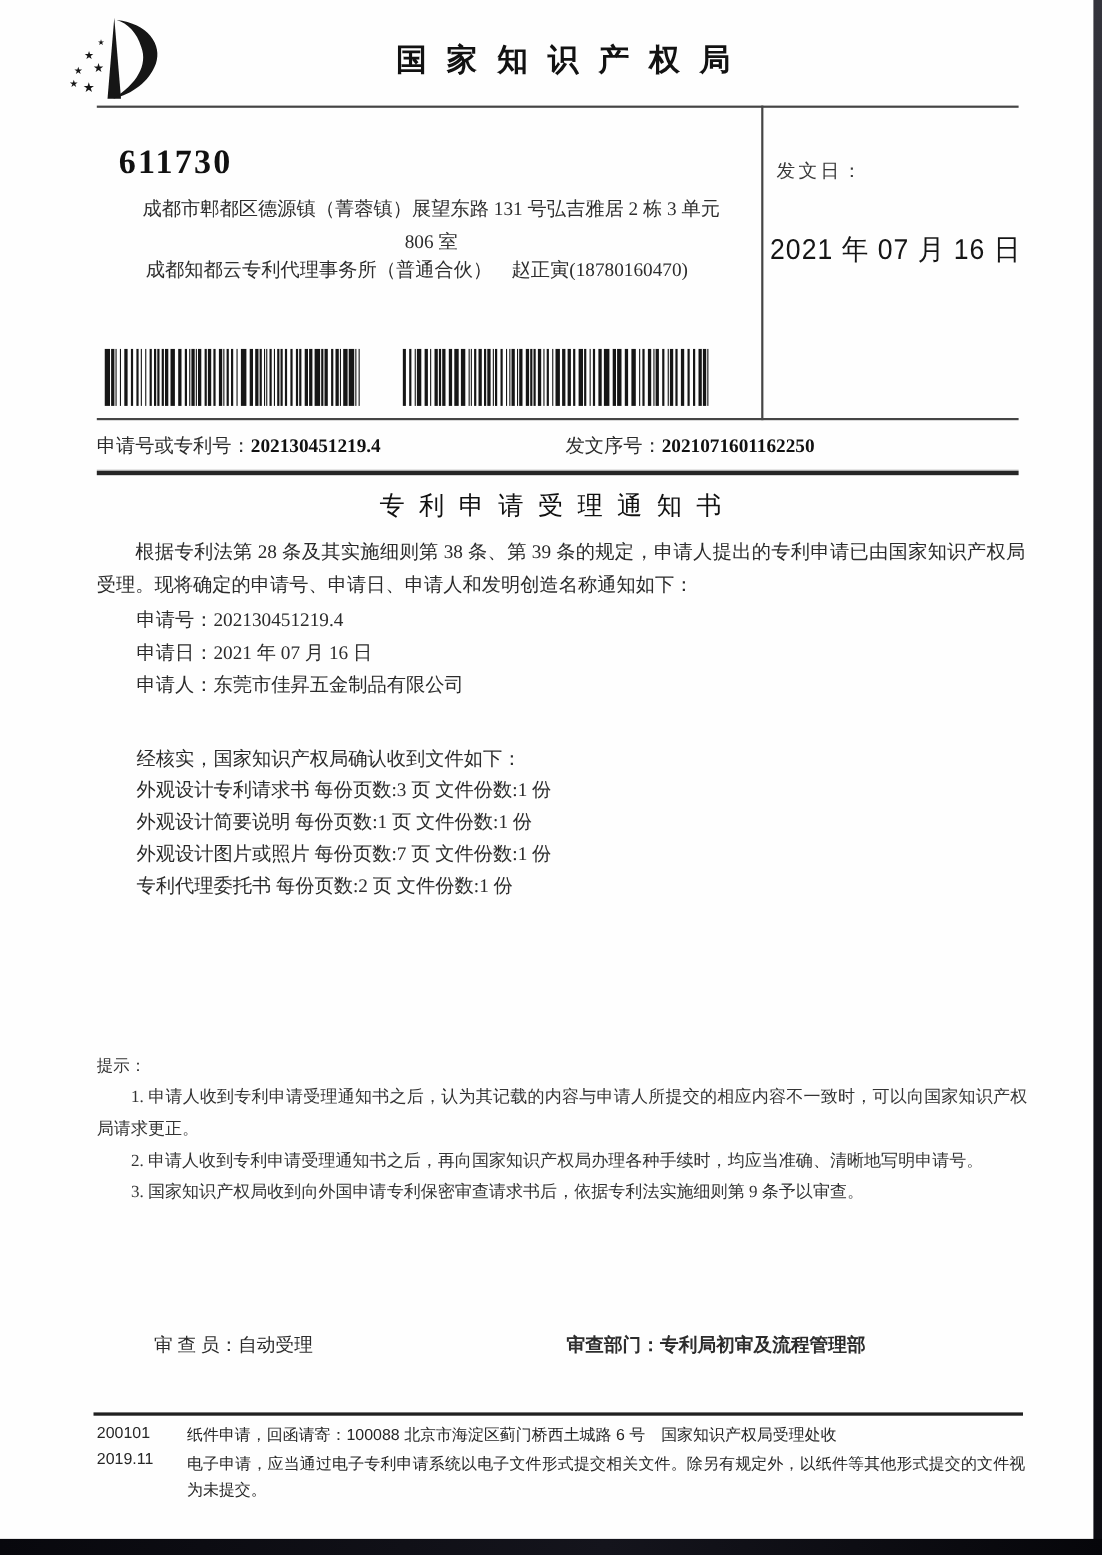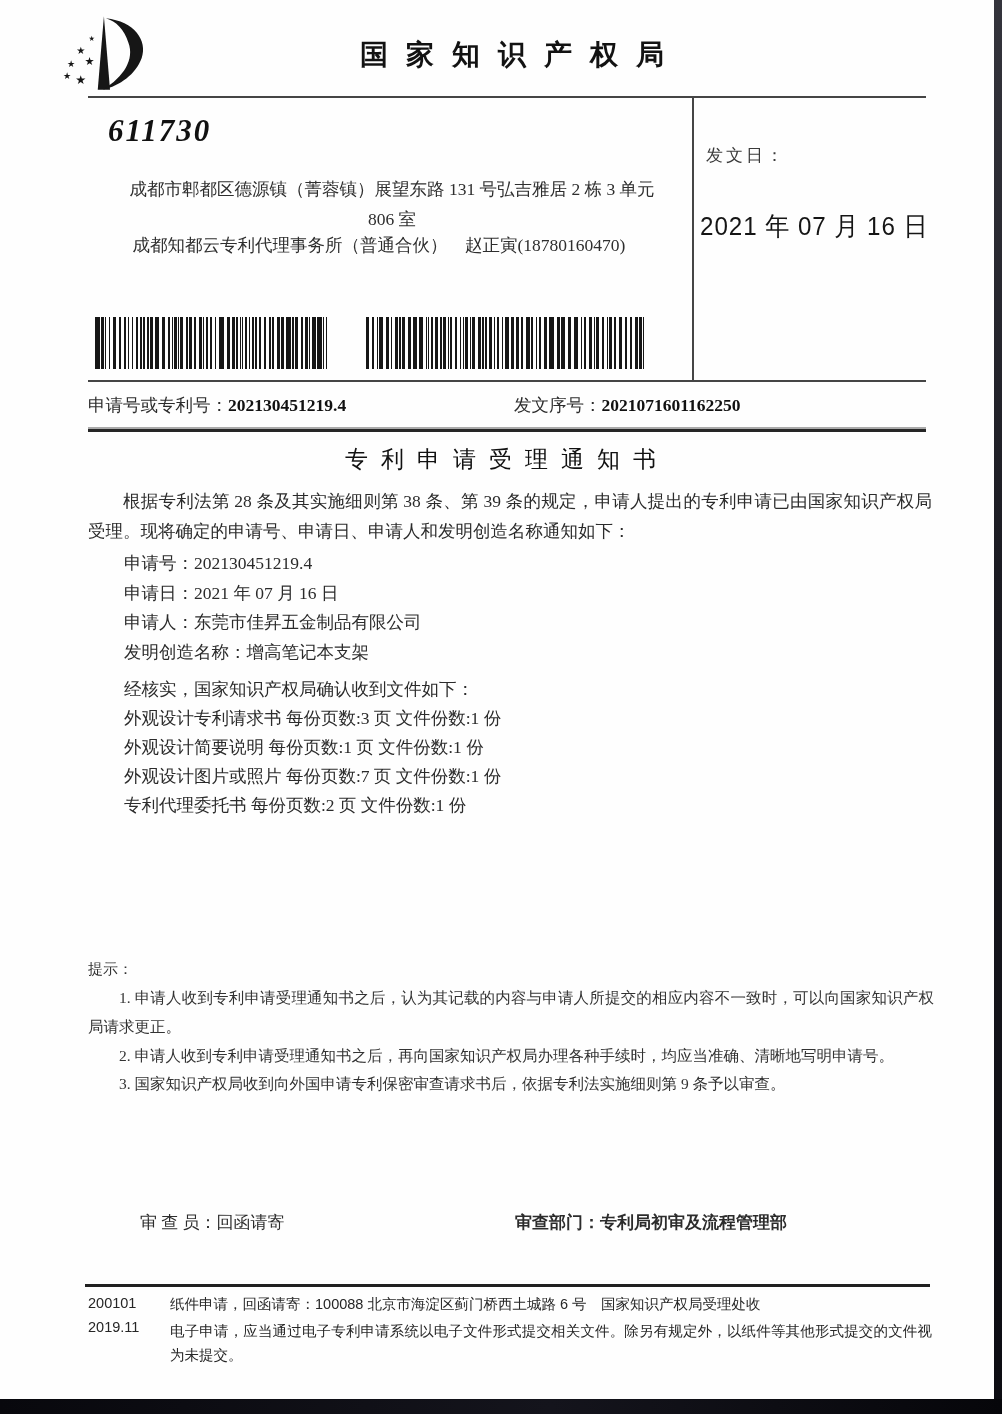--- a/index.html
+++ b/index.html
@@ -14,21 +14,21 @@
   .agency-title{left:150px;top:36px;width:742px;text-align:center;
     font-size:28px;font-weight:bold;letter-spacing:18px;color:#121212;}
   
   .rule-top{left:88px;top:96px;width:838px;height:2px;background:#454545;}
   .vdiv{left:692px;top:96px;width:2px;height:286px;background:#454545;}
   .rule-mid{left:88px;top:380px;width:838px;height:2px;background:#454545;}
   .rule-thick{left:88px;top:427px;width:838px;height:5px;
     background:linear-gradient(#aaa 0 30%,#262626 30% 100%);}
   .rule-footer{left:85px;top:1284px;width:845px;height:3px;background:#202020;}
   
-  .postal{left:108px;top:113px;font-size:31px;font-weight:bold;letter-spacing:2px;color:#111;font-style:italic;}
+  .postal{left:108px;top:129px;font-size:31px;font-weight:bold;letter-spacing:2px;color:#111;}
   .addr1{left:96px;top:177px;width:592px;text-align:center;font-size:17.5px;color:#2e2e2e;}
   .addr2{left:96px;top:207px;width:592px;text-align:center;font-size:17.5px;color:#2e2e2e;}
   .addr3{left:96px;top:233px;width:566px;text-align:center;font-size:17.5px;color:#2e2e2e;}
   
   .barcode{top:317px;height:52px;overflow:hidden;}
   .barcode i{position:absolute;top:0;height:100%;background:#161616;display:block;}
   .barcode1{left:95px;width:237px;}
   .barcode2{left:366px;width:281px;}
   
   .dispatch-label{left:706px;top:144px;font-size:17px;color:#3a3a3a;letter-spacing:3px;}
@@ -234,39 +234,38 @@
 
   <div class="abs rule-thick"></div>
 
   <div class="abs notice-title">专利申请受理通知书</div>
   <p class="abs intro">根据专利法第 28 条及其实施细则第 38 条、第 39 条的规定，申请人提出的专利申请已由国家知识产权局受理。现将确定的申请号、申请日、申请人和发明创造名称通知如下：</p>
 
   <div class="abs fields">
     <div class="row"><span>申请号：</span><span>202130451219.4</span></div>
     <div class="row"><span>申请日：</span><span>2021 年 07 月 16 日</span></div>
     <div class="row"><span>申请人：</span><span>东莞市佳昇五金制品有限公司</span></div>
-    <div class="row"><span>发明创造名称：</span><span>增高笔记本支架</span></div>
   </div>
 
   <div class="abs received">
     <div class="row">经核实，国家知识产权局确认收到文件如下：</div>
     <div class="row">外观设计专利请求书  每份页数:3 页  文件份数:1 份</div>
     <div class="row">外观设计简要说明  每份页数:1 页  文件份数:1 份</div>
     <div class="row">外观设计图片或照片  每份页数:7 页  文件份数:1 份</div>
     <div class="row">专利代理委托书  每份页数:2 页  文件份数:1 份</div>
   </div>
 
   <div class="abs hints-title">提示：</div>
   <p class="abs hint hint1">1. 申请人收到专利申请受理通知书之后，认为其记载的内容与申请人所提交的相应内容不一致时，可以向国家知识产权局请求更正。</p>
   <p class="abs hint hint2">2. 申请人收到专利申请受理通知书之后，再向国家知识产权局办理各种手续时，均应当准确、清晰地写明申请号。</p>
   <p class="abs hint hint3">3. 国家知识产权局收到向外国申请专利保密审查请求书后，依据专利法实施细则第 9 条予以审查。</p>
 
   <div class="abs signoff">
     <span class="examiner-pair">
-      <span>审  查  员：</span><span>回函请寄</span>
+      <span>审  查  员：</span><span>自动受理</span>
     </span>
     <span class="dept-pair">
       <span>审查部门：</span><span>专利局初审及流程管理部</span>
     </span>
   </div>
 
   <div class="abs rule-footer"></div>
   <div class="abs ffont fcode1">200101</div>
   <div class="abs ffont ftext1">纸件申请，回函请寄：100088  北京市海淀区蓟门桥西土城路 6 号　国家知识产权局受理处收</div>
   <div class="abs ffont fcode2">2019.11</div>

